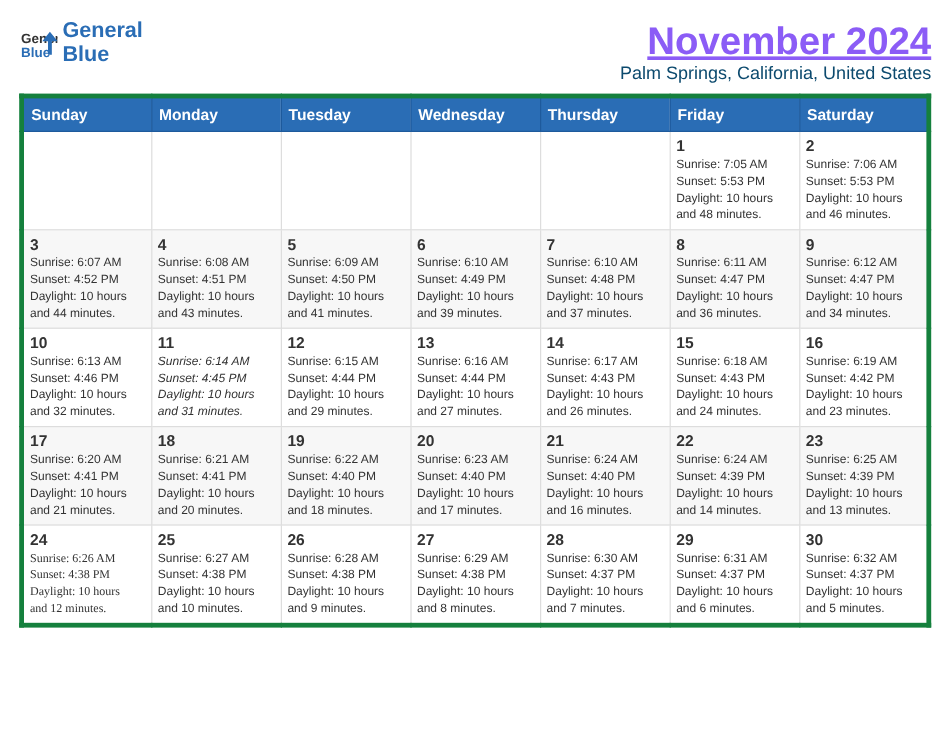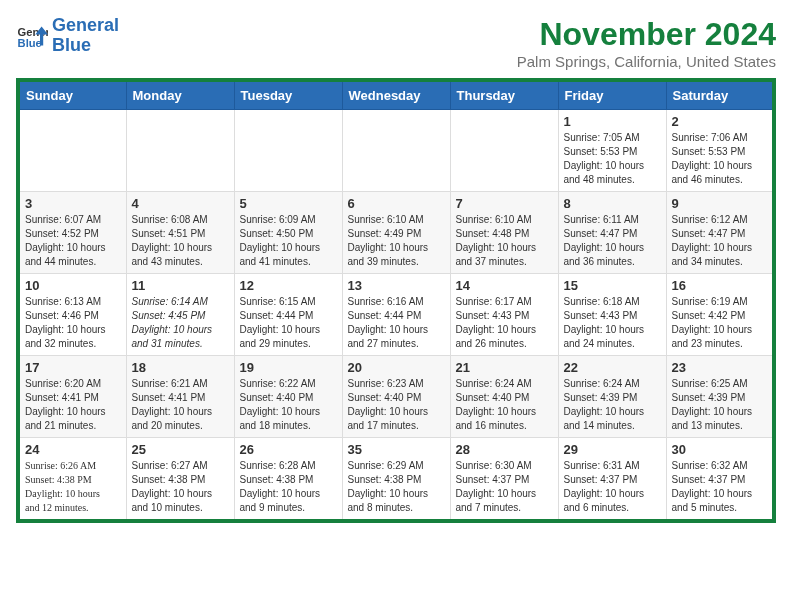--- a/index.html
+++ b/index.html
@@ -31,25 +31,26 @@
     .logo-icon {
       width: 32px;
       height: 32px;
     }
     .title-block {
       text-align: right;
     }
     .main-title {
       font-size: 32px;
       font-weight: bold;
-      color: #15803d;
+      color: #8b5cf6;
+      text-decoration: underline;
     }
     .subtitle {
       font-size: 15px;
-      color: #737373;
+      color: #0c4a6e;
     }
     .calendar {
       width: 100%;
       border-collapse: collapse;
       border: 4px solid #15803d;
     }
     .calendar th {
       background-color: #2a6db5;
       color: #fff;
       font-size: 13px;
@@ -313,21 +314,21 @@
 and 10 minutes.</div>
         </td>
         <td>
           <span class="day-number">26</span>
           <div class="day-info" style="white-space: pre-line;">Sunrise: 6:28 AM
 Sunset: 4:38 PM
 Daylight: 10 hours
 and 9 minutes.</div>
         </td>
         <td>
-          <span class="day-number">35</span>
+          <span class="day-number">27</span>
           <div class="day-info" style="white-space: pre-line;">Sunrise: 6:29 AM
 Sunset: 4:38 PM
 Daylight: 10 hours
 and 8 minutes.</div>
         </td>
         <td>
           <span class="day-number">28</span>
           <div class="day-info" style="white-space: pre-line;">Sunrise: 6:30 AM
 Sunset: 4:37 PM
 Daylight: 10 hours

